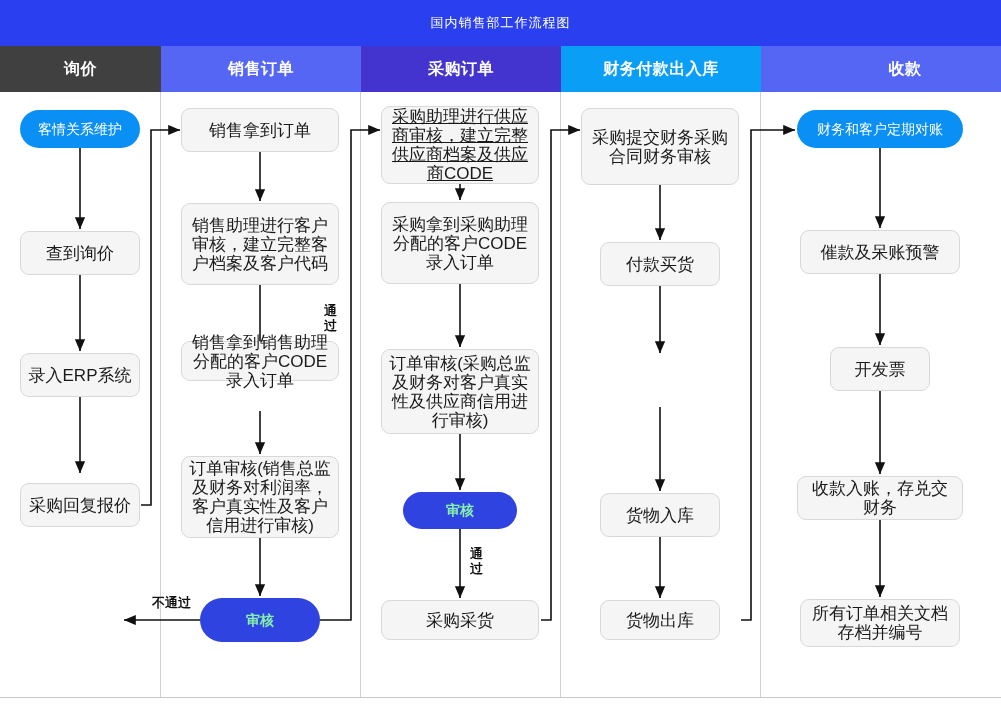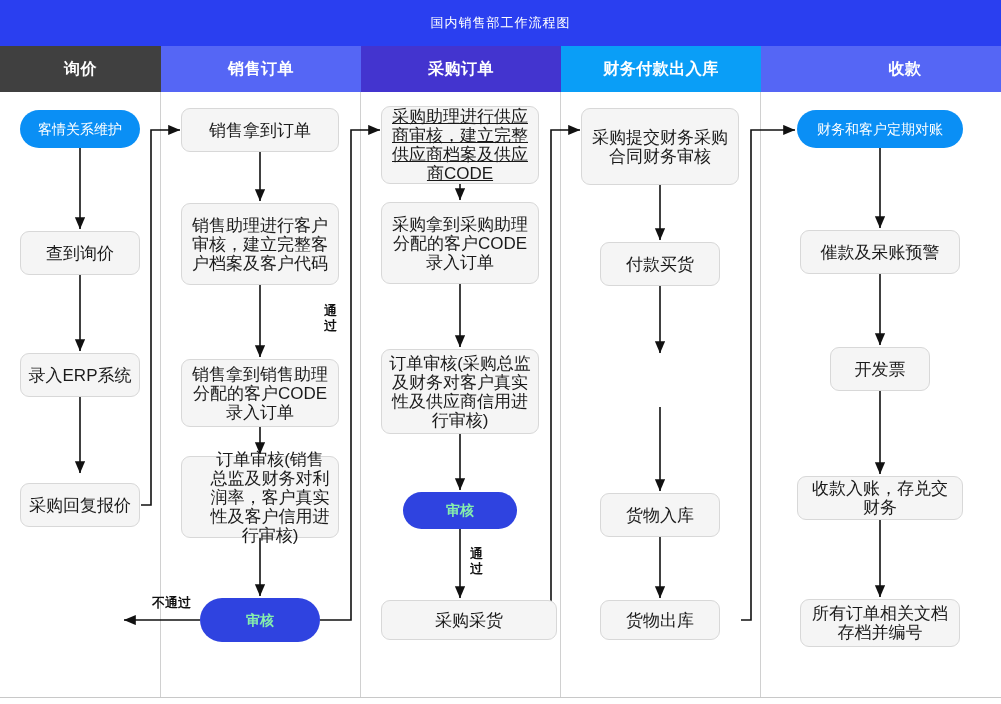--- a/index.html
+++ b/index.html
@@ -149,29 +149,29 @@
   <div class="edge-label" style="left:470px;top:546px;">通
 过</div>
 
   <div class="node terminator" style="left:20px;top:110px;width:120px;height:38px;">客情关系维护</div>
   <div class="node process" style="left:20px;top:231px;width:120px;height:44px;">查到询价</div>
   <div class="node process" style="left:20px;top:353px;width:120px;height:44px;">录入ERP系统</div>
   <div class="node process" style="left:20px;top:483px;width:120px;height:44px;">采购回复报价</div>
 
   <div class="node process" style="left:181px;top:108px;width:158px;height:44px;">销售拿到订单</div>
   <div class="node process" style="left:181px;top:203px;width:158px;height:82px;">销售助理进行客户审核，建立完整客户档案及客户代码</div>
-  <div class="node process" style="left:181px;top:359px;width:158px;height:68px;">销售拿到销售助理分配的客户CODE录入订单</div>
-  <div class="node process" style="left:181px;top:456px;width:158px;height:82px;padding-left:27px;">订单审核(销售总监及财务对利润率，客户真实性及客户信用进行审核)</div>
+  <div class="node process" style="left:181px;top:341px;width:158px;height:40px;">销售拿到销售助理分配的客户CODE录入订单</div>
+  <div class="node process" style="left:181px;top:456px;width:158px;height:82px;">订单审核(销售总监及财务对利润率，客户真实性及客户信用进行审核)</div>
   <div class="node decision" style="left:200px;top:598px;width:120px;height:44px;">审核</div>
 
   <div class="node process" style="left:381px;top:106px;width:158px;height:78px;text-decoration:underline;">采购助理进行供应商审核，建立完整供应商档案及供应商CODE</div>
   <div class="node process" style="left:381px;top:202px;width:158px;height:82px;">采购拿到采购助理分配的客户CODE录入订单</div>
   <div class="node process" style="left:381px;top:349px;width:158px;height:85px;">订单审核(采购总监及财务对客户真实性及供应商信用进行审核)</div>
   <div class="node decision" style="left:403px;top:492px;width:114px;height:37px;">审核</div>
-  <div class="node process" style="left:381px;top:600px;width:176px;height:40px;">采购采货</div>
+  <div class="node process" style="left:381px;top:600px;width:158px;height:40px;">采购采货</div>
 
   <div class="node process" style="left:581px;top:108px;width:158px;height:77px;">采购提交财务采购合同财务审核</div>
   <div class="node process" style="left:600px;top:242px;width:120px;height:44px;">付款买货</div>
   <div class="node process" style="left:600px;top:493px;width:120px;height:44px;">货物入库</div>
   <div class="node process" style="left:600px;top:600px;width:120px;height:40px;">货物出库</div>
 
   <div class="node terminator" style="left:797px;top:110px;width:166px;height:38px;">财务和客户定期对账</div>
   <div class="node process" style="left:800px;top:230px;width:160px;height:44px;">催款及呆账预警</div>
   <div class="node process" style="left:830px;top:347px;width:100px;height:44px;">开发票</div>
   <div class="node process" style="left:797px;top:476px;width:166px;height:44px;">收款入账，存兑交财务</div>

